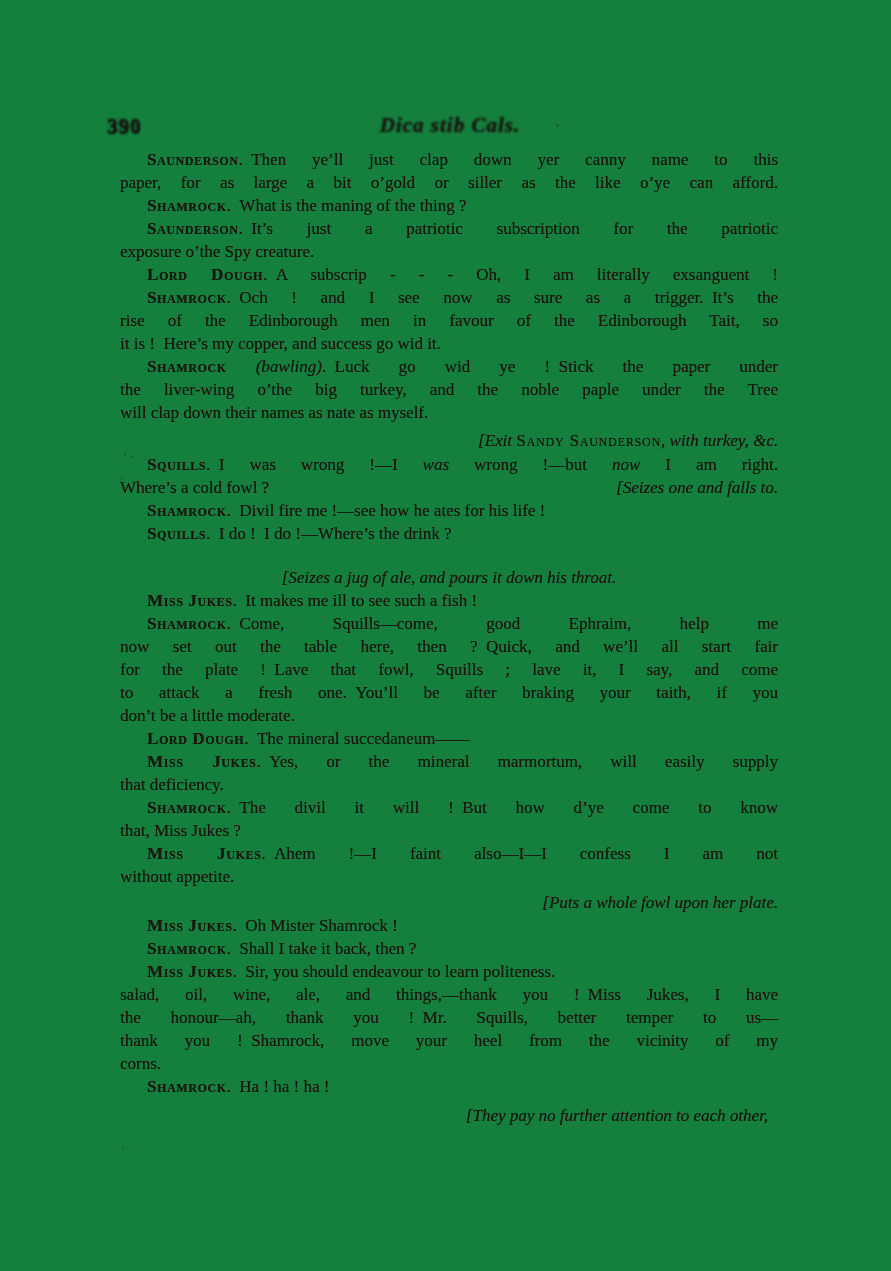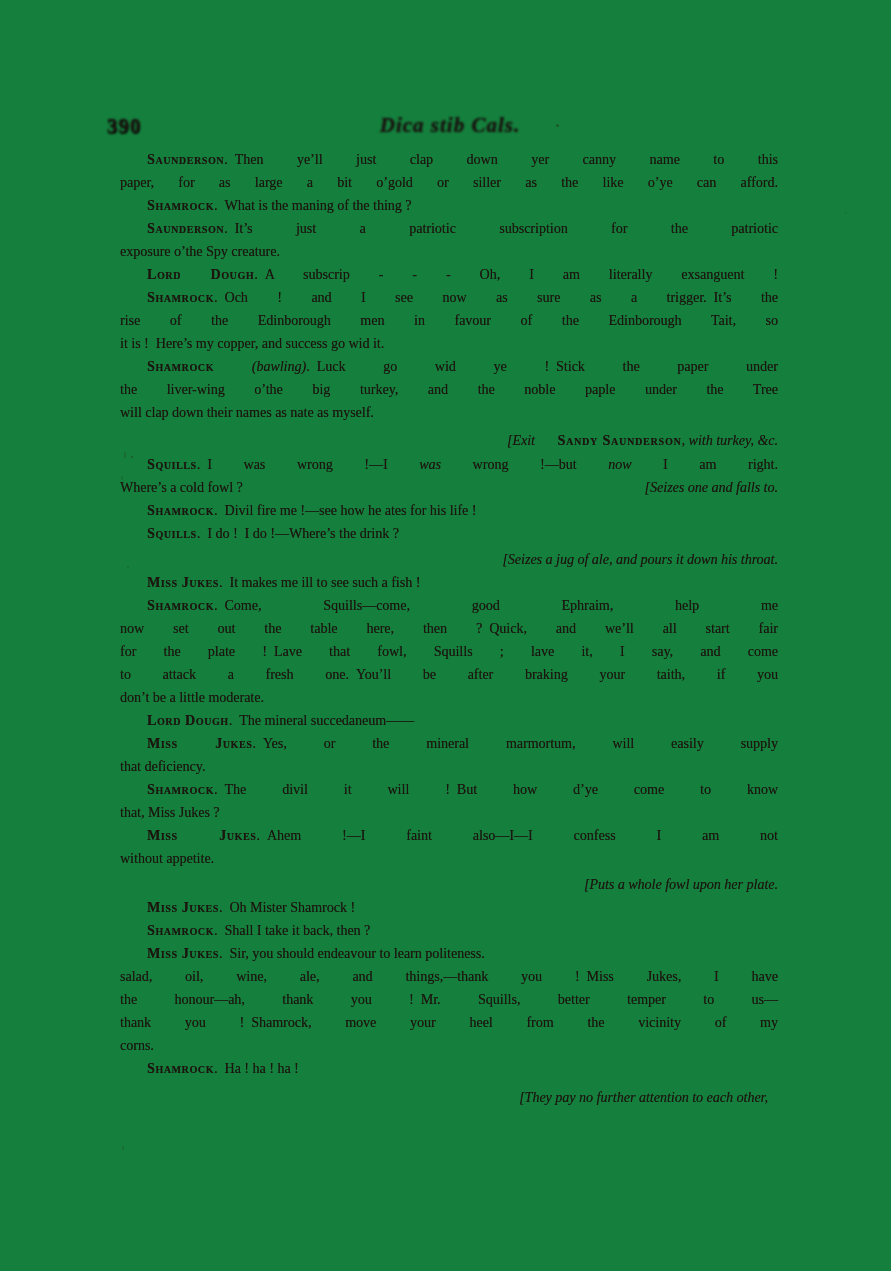--- a/index.html
+++ b/index.html
@@ -23,39 +23,39 @@
     position:absolute;left:340px;top:1px;width:220px;
     text-align:center;
     font-size:21px;font-style:italic;font-weight:bold;letter-spacing:1px;
     filter:blur(1.1px);
     text-shadow:0 0 1px #000;
     transform:scaleY(0.96);
   }
   
   .textblock{
     position:absolute;left:120px;top:148px;width:658px;
-    font-size:14px;
+    font-size:17px;
     text-shadow:0.2px 0.2px 0.55px rgba(30,20,10,0.62);
   }
   .line{
     line-height:23px;height:23px;
     text-align:justify;
     white-space:normal;
     overflow:visible;
   }
   .line.j{text-align-last:justify;}
   .line.ind{text-indent:27px;}
   .line.stage{
     text-align:right;font-style:italic;
   }
   .line.split{display:flex;justify-content:space-between;text-align:left;}
   .split-left{white-space:nowrap;}
   .split-right{white-space:nowrap;font-style:italic;}
   .seg-sc{font-variant:small-caps;font-weight:bold;letter-spacing:0.6px;}
-  .seg-scr{font-variant:small-caps;font-weight:700;font-style:normal;letter-spacing:0.8px;margin-left:19px;}
+  .seg-scr{font-variant:small-caps;font-weight:400;font-style:normal;letter-spacing:0.8px;}
   .seg-it{font-style:italic;}
   .seg-n{font-style:normal;}
   
   .speck{position:absolute;background:rgba(40,30,20,0.4);border-radius:50%;}
   .s1{left:556px;top:124px;width:3px;height:3px;}
   .s2{left:124px;top:452px;width:2px;height:6px;border-radius:1px;opacity:.55;}
   .s3{left:131px;top:456px;width:2px;height:2px;}
   .s4{left:121px;top:476px;width:2px;height:4px;border-radius:1px;opacity:.45;}
   .s5{left:127px;top:566px;width:2px;height:3px;opacity:.5;}
   .s6{left:122px;top:1146px;width:2px;height:4px;border-radius:1px;opacity:.5;}
@@ -84,21 +84,21 @@
       <div class="line j"><span class="seg-n">the liver-wing o’the big turkey, and the noble paple under the Tree</span></div>
       <div class="line"><span class="seg-n">will clap down their names as nate as myself.</span></div>
       <div class="line stage" style="margin-top: 5px;"><span class="seg-it">[Exit </span><span class="seg-scr">Sandy Saunderson</span><span class="seg-it">, with turkey, &amp;c.</span></div>
       <div class="line j ind" style="margin-top: 1px;"><span class="seg-sc">Squills</span><span class="seg-n">. I was wrong !—I </span><span class="seg-it">was</span><span class="seg-n"> wrong !—but </span><span class="seg-it">now</span><span class="seg-n"> I am right.</span></div>
       <div class="line split">
         <span class="split-left"><span class="seg-n">Where’s a cold fowl ?</span></span>
         <span class="split-right"><span class="seg-it">[Seizes one and falls to.</span></span>
       </div>
       <div class="line ind"><span class="seg-sc">Shamrock</span><span class="seg-n">. Divil fire me !—see how he ates for his life !</span></div>
       <div class="line ind"><span class="seg-sc">Squills</span><span class="seg-n">. I do ! I do !—Where’s the drink ?</span></div>
-      <div class="line stage" style="margin-top: 3px;"><span class="seg-it">[Seizes a jug of ale, and pours it down his throat.</span></div>
+      <div class="line stage" style="margin-top: 21px; text-align: center;"><span class="seg-it">[Seizes a jug of ale, and pours it down his throat.</span></div>
       <div class="line ind"><span class="seg-sc">Miss Jukes</span><span class="seg-n">. It makes me ill to see such a fish !</span></div>
       <div class="line j ind"><span class="seg-sc">Shamrock</span><span class="seg-n">. Come, Squills—come, good Ephraim, help me</span></div>
       <div class="line j"><span class="seg-n">now set out the table here, then ? Quick, and we’ll all start fair</span></div>
       <div class="line j"><span class="seg-n">for the plate ! Lave that fowl, Squills ; lave it, I say, and come</span></div>
       <div class="line j"><span class="seg-n">to attack a fresh one. You’ll be after braking your taith, if you</span></div>
       <div class="line"><span class="seg-n">don’t be a little moderate.</span></div>
       <div class="line ind"><span class="seg-sc">Lord Dough</span><span class="seg-n">. The mineral succedaneum——</span></div>
       <div class="line j ind"><span class="seg-sc">Miss Jukes</span><span class="seg-n">. Yes, or the mineral marmortum, will easily supply</span></div>
       <div class="line"><span class="seg-n">that deficiency.</span></div>
       <div class="line j ind"><span class="seg-sc">Shamrock</span><span class="seg-n">. The divil it will ! But how d’ye come to know</span></div>

